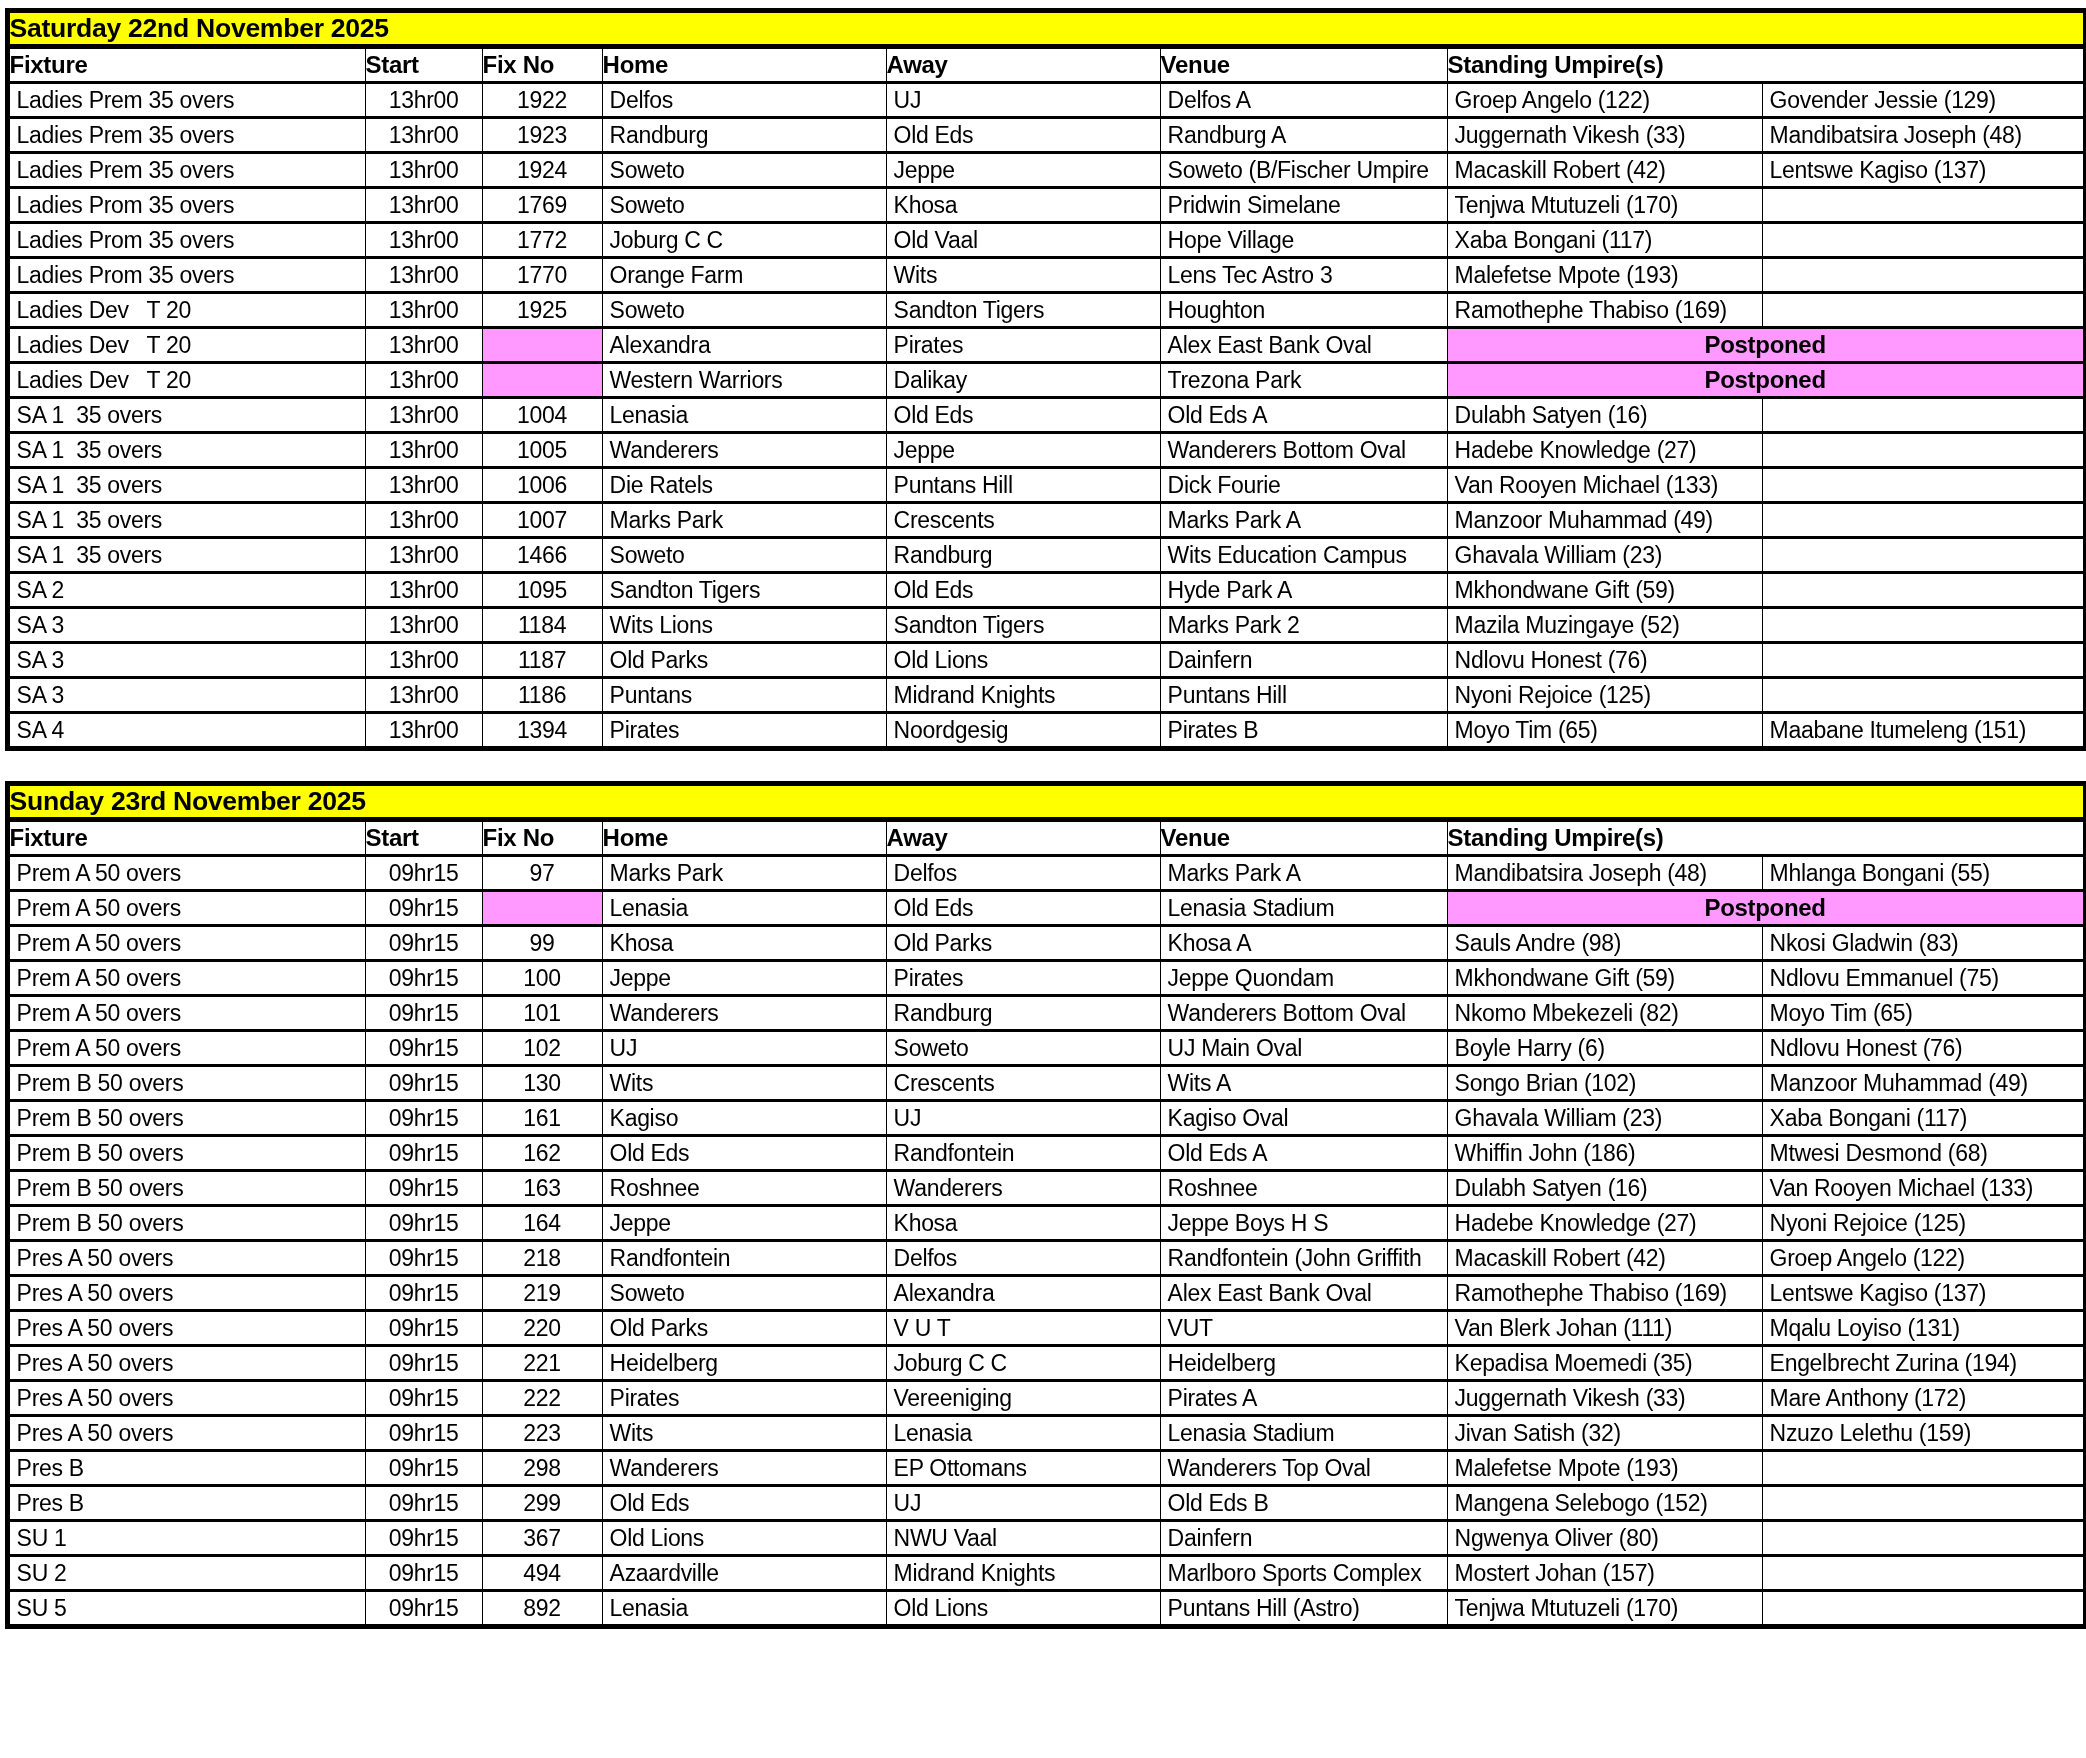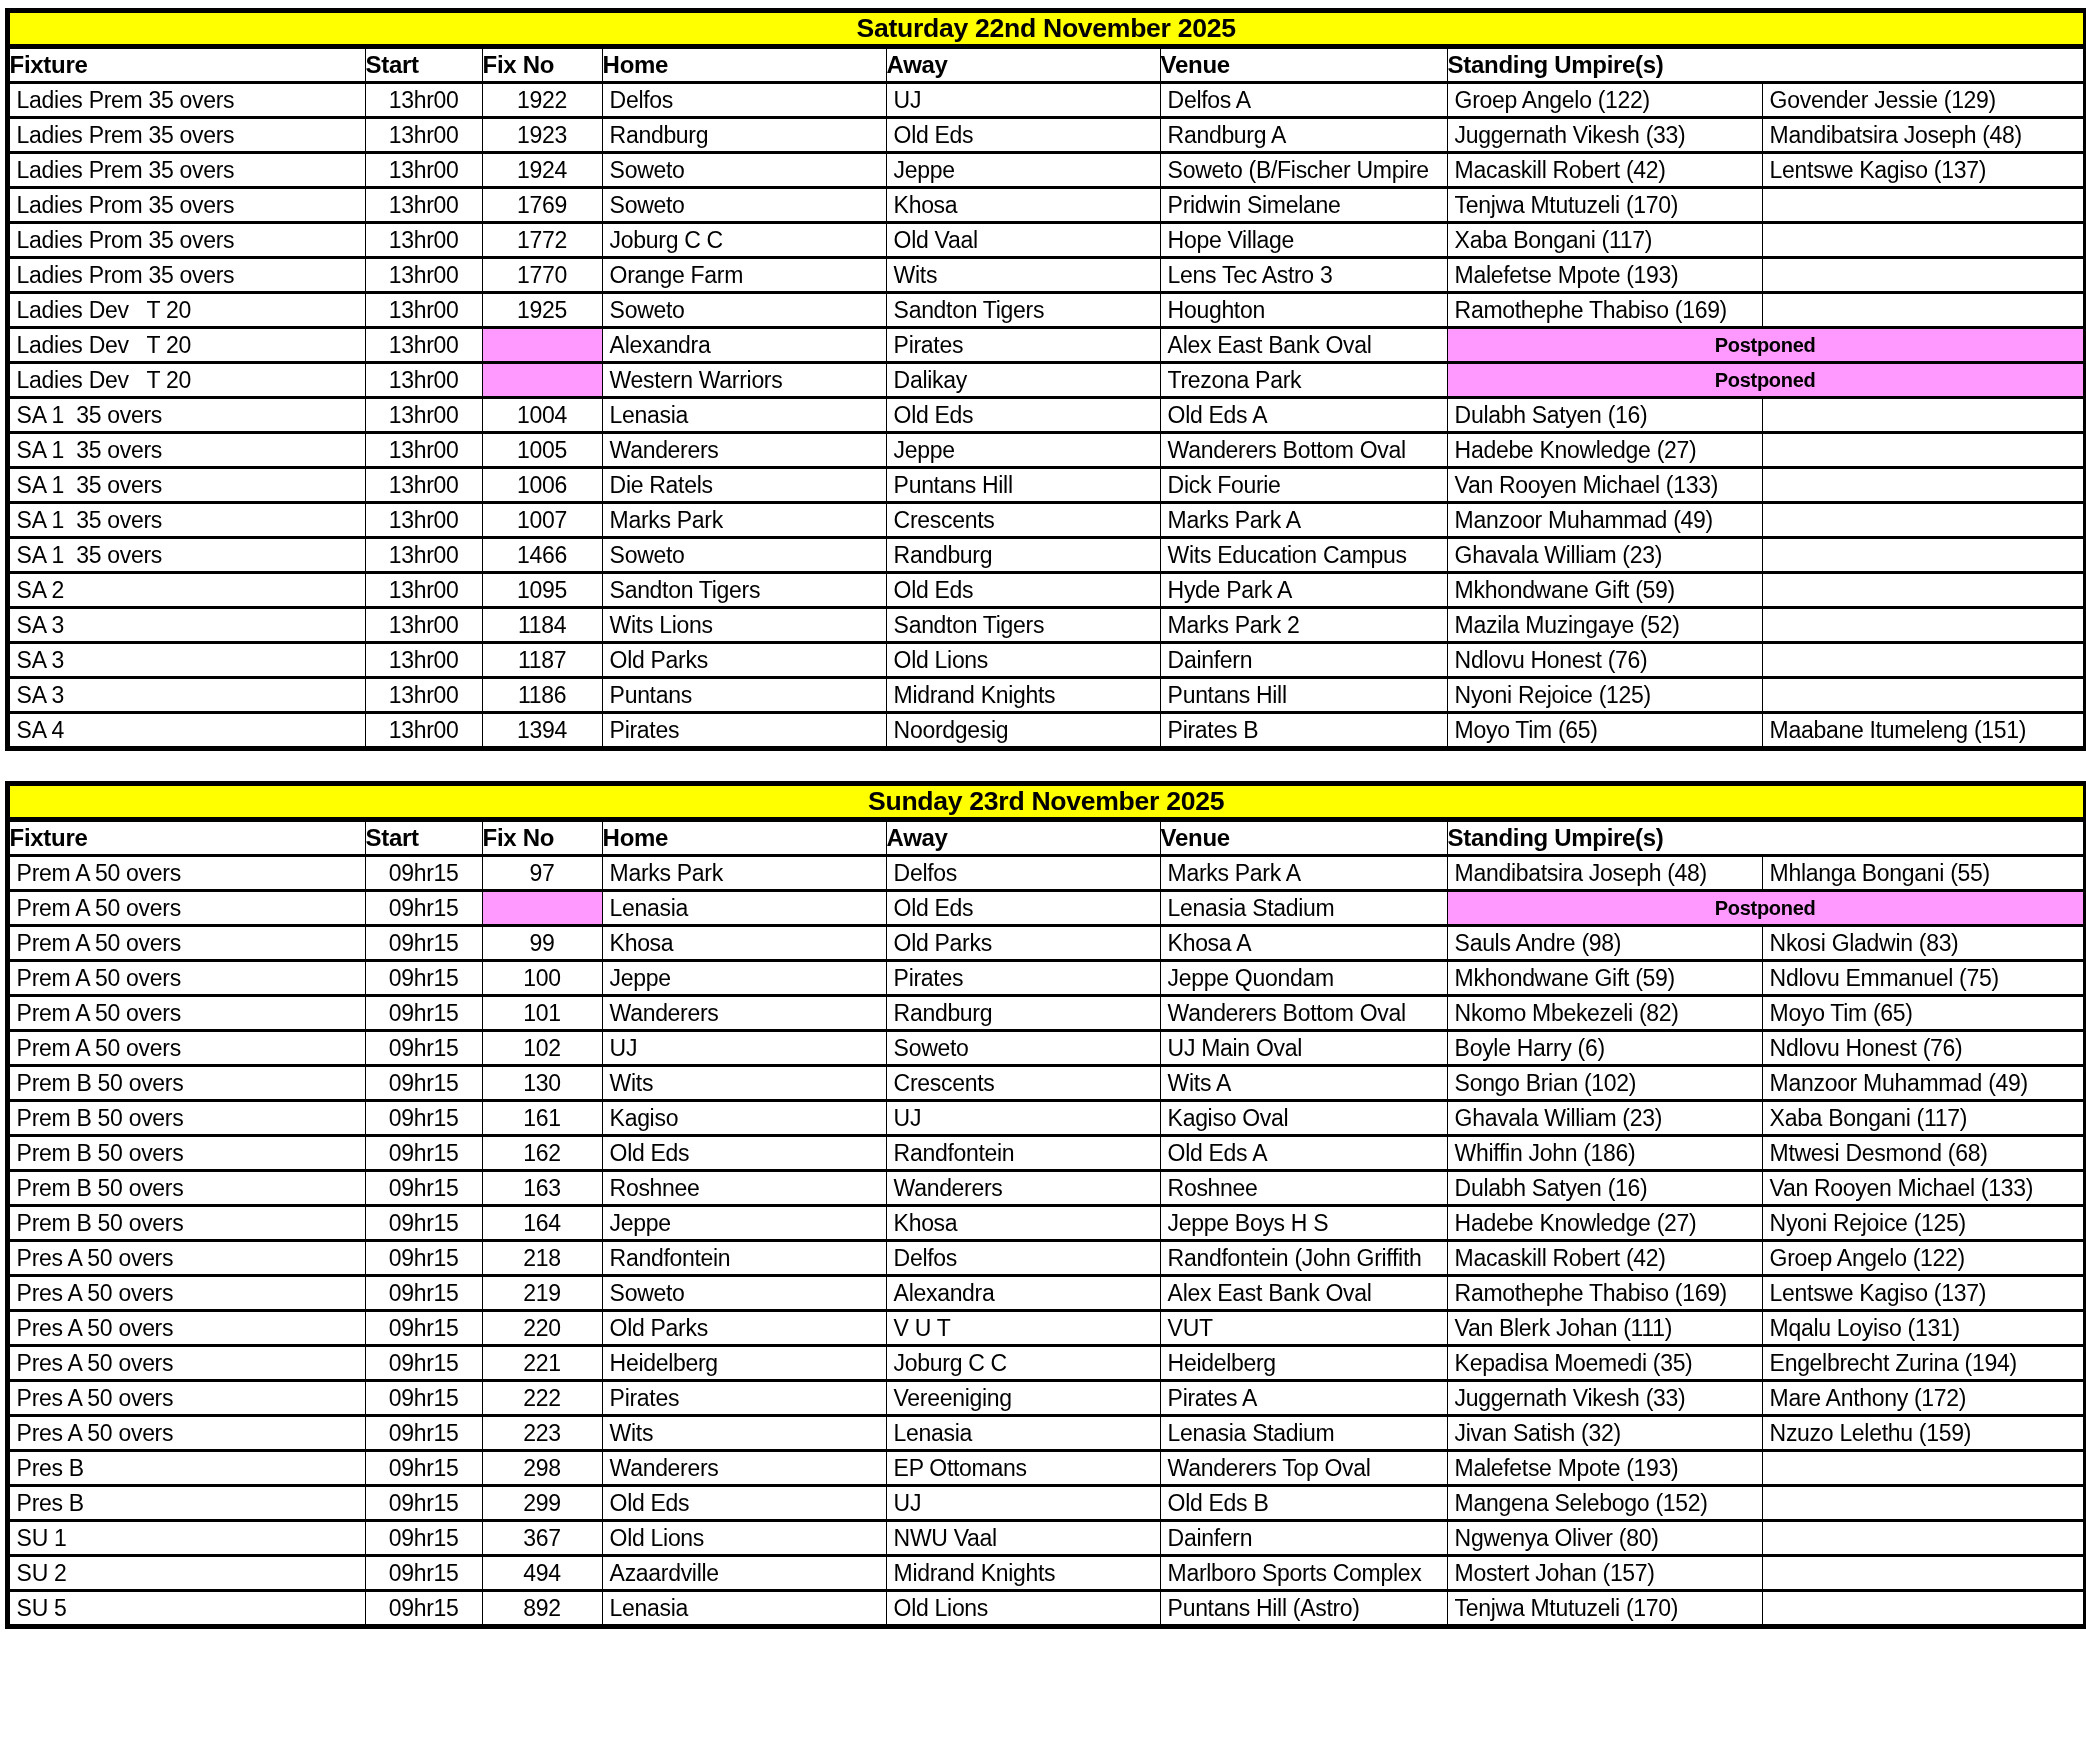--- a/index.html
+++ b/index.html
@@ -9,29 +9,29 @@
   .tbl-gap{height:30px;}
   col.w-fixture{width:358px;} col.w-start{width:117px;} col.w-fixno{width:120px;}
   col.w-home{width:284px;} col.w-away{width:274px;} col.w-venue{width:287px;}
   col.w-ump1{width:315px;} col.w-ump2{width:323px;}
   th,td{
     height:32px;vertical-align:middle;overflow:hidden;white-space:pre;
     padding:0;border-left:1.7px solid #000;border-right:1.7px solid #000;
     border-top:3.5px solid #000;border-bottom:3.5px solid #000;background:#FFFFFF;
   }
   th.title{
-    background:#FFFF00;font-size:26.6px;font-weight:bold;text-align:center;
+    background:#FFFF00;font-size:26.6px;font-weight:bold;text-align:left;
     height:30px;border-bottom:5.2px solid #000;letter-spacing:-0.3px;
   }
   th.colhead{font-size:24px;font-weight:bold;text-align:left;letter-spacing:-0.3px;}
   td{font-size:23px;letter-spacing:-0.3px;}
   td.c-left{text-align:left;padding-left:7px;padding-right:1.2px;}
   td.c-center{text-align:center;}
   td.pink{background:#FF99FF;}
-  td.postponed{background:#FF99FF;text-align:center;font-weight:bold;font-size:20px;}
+  td.postponed{background:#FF99FF;text-align:center;font-weight:bold;font-size:24px;}
 </style>
 </head>
 <body>
 
 <div class="sheet">
   <table>
     <colgroup>
       <col class="w-fixture">
         <col class="w-start">
         <col class="w-fixno">

